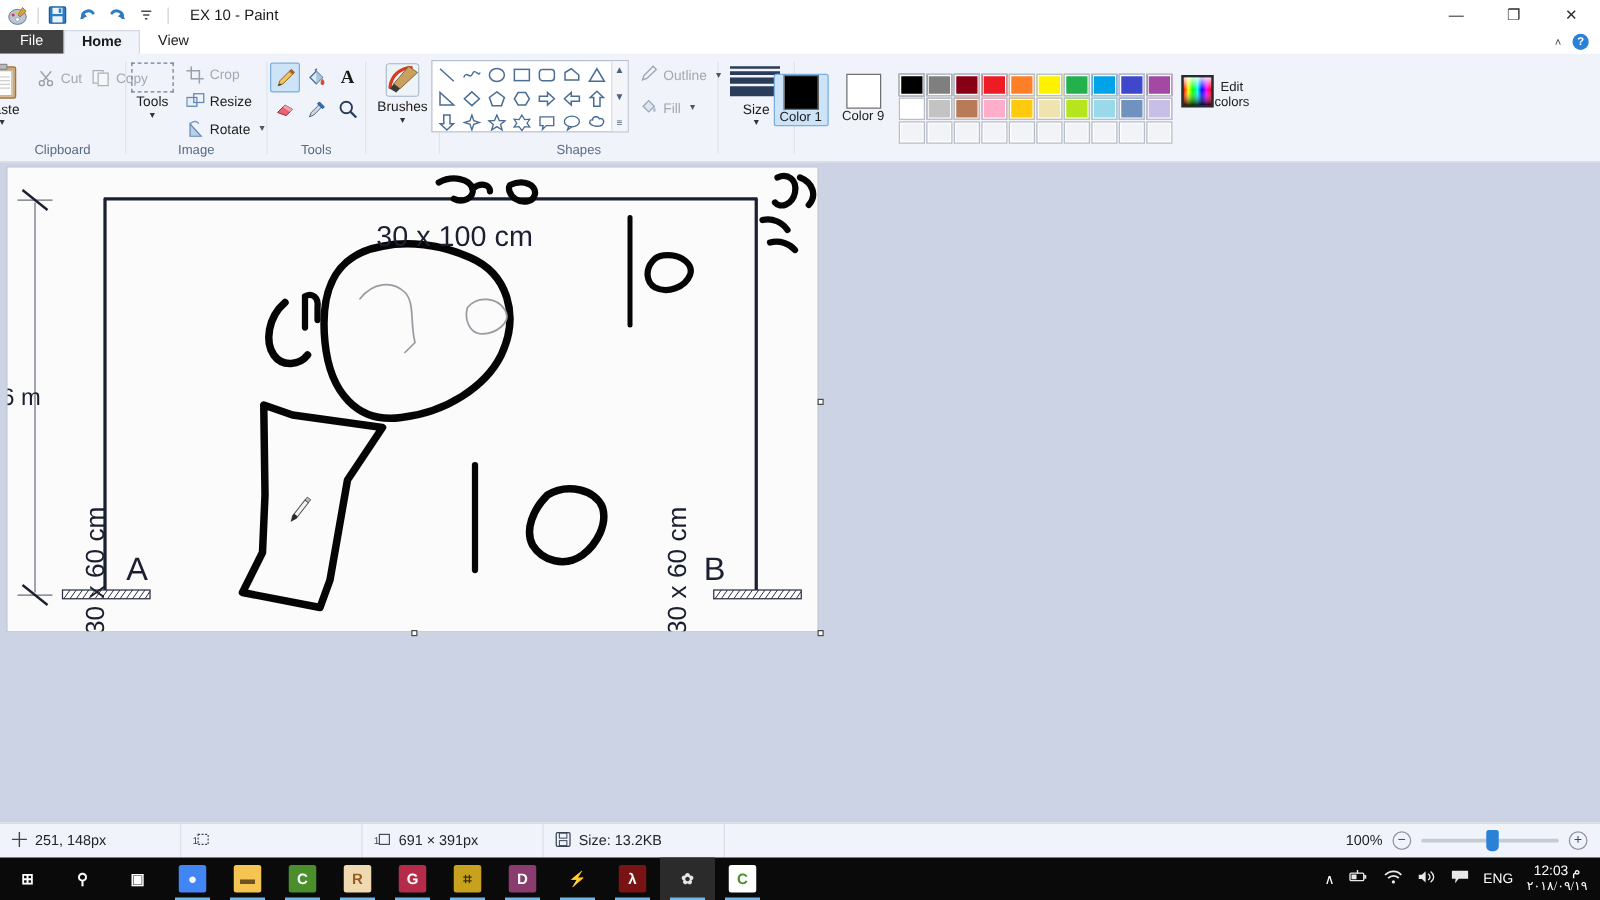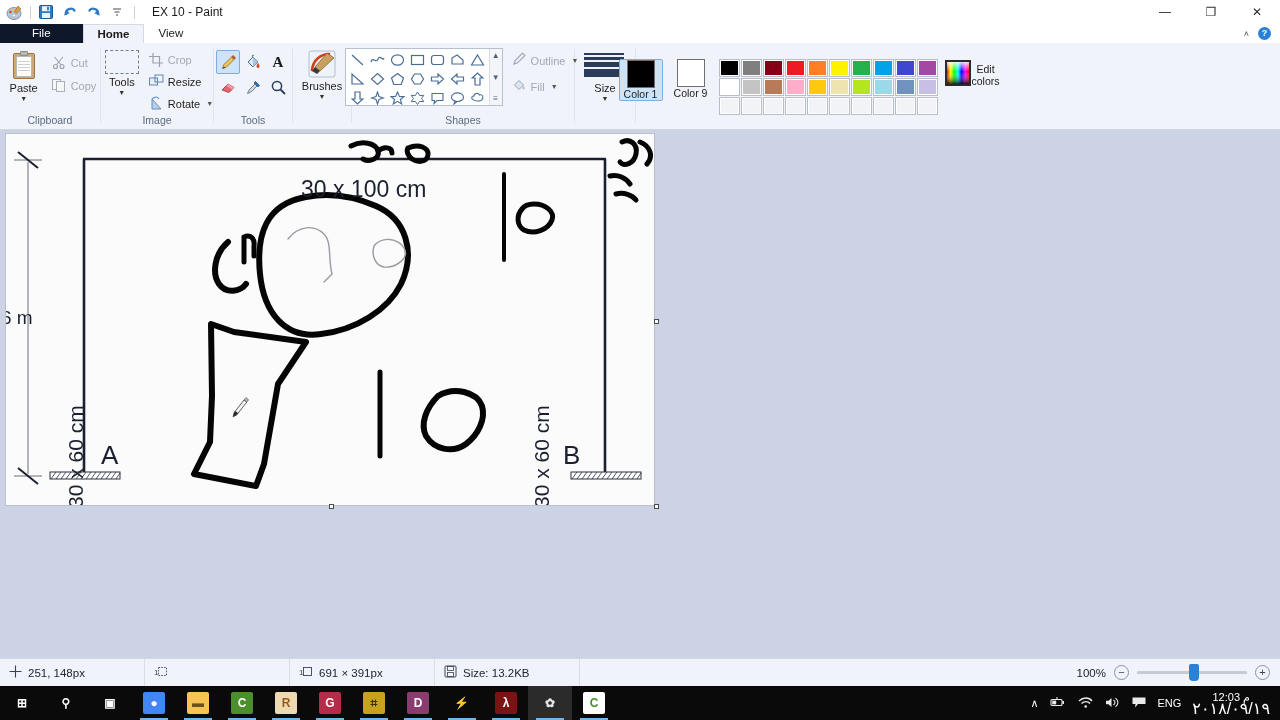--- a/index.html
+++ b/index.html
@@ -28,21 +28,21 @@
 
   
   .tabstrip {
     position: absolute; left: 0; top: 24px; width: 1280px; height: 19px;
     background: #ffffff; display: flex; align-items: flex-end;
   }
   .tab {
     height: 19px; line-height: 19px; padding: 0 14px; font-size: 11.5px;
     color: #1a1a1a;
   }
-  .tab.file { background: #0f172a; color: #ffffff; font-size: 11.5px; padding: 0 32px; }
+  .tab.file { background: #404040; color: #ffffff; font-size: 11.5px; padding: 0 16px; }
   .tab.active { background: #f0f3f9; border-top: 1px solid #d4d9e3;
                 border-left: 1px solid #d4d9e3; border-right: 1px solid #d4d9e3; font-weight: bold; }
   .tabstrip-right { margin-left: auto; display: flex; align-items: center; gap: 9px; padding-right: 9px; height: 19px; }
   .chev-up { font-size: 9px; color: #4a4a4a; }
   .help-btn {
     width: 13px; height: 13px; border-radius: 50%; background: #2b81d6; color: #fff;
     font-size: 9px; line-height: 13px; text-align: center; font-weight: bold;
   }
 
   
@@ -161,21 +161,21 @@
              justify-content: center; position: relative; }
   .tb-item.running::after { content: ""; position: absolute; bottom: 0; left: 8px;
              width: 28px; height: 2px; background: #6fb7ea; }
   .tb-item.active { background: #2b2b2b; }
   .tb-ico { width: 22px; height: 22px; border-radius: 2px; display: flex;
             align-items: center; justify-content: center; font-size: 12px;
             font-weight: bold; color: #fff; }
   .tray { margin-left: auto; display: flex; align-items: center; gap: 11px;
           padding-right: 10px; color: #ffffff; font-size: 11px; }
   .clock { text-align: center; line-height: 12px; font-size: 11px; color: #fff; }
-  .clock .d2 { font-size: 16px; }
+  .clock .d2 { font-size: 10px; font-family: Liberation Serif, serif; }
   .tb-lang { font-size: 11px; color: #ffffff; }
 </style>
 </head>
 <body>
 
 <div id="app">
 
   <div class="titlebar">
     <div class="qat">
       <span class="qat-icon">
@@ -244,21 +244,21 @@
               <span class="paper"></span>
               <span class="clip"></span>
             <span class="ln" style="top:11px"></span>
               <span class="ln" style="top:14px"></span>
             <span class="ln" style="top:17px"></span>
               <span class="ln" style="top:20px"></span>
           </span>
           <span class="lbl">Paste</span>
           <span class="drop">▼</span>
         </div>
-        <div style="display:flex;flex-direction:column;gap:2px;padding-top:5px;margin-left:2px;">
+        <div style="display:flex;flex-direction:row;gap:2px;padding-top:5px;margin-left:2px;">
           <div class="smbtn dim">
             <span class="cut-icon">
               <svg width="15" height="15" viewBox="0 0 15 15">
                 <circle cx="3.5" cy="11.5" r="2" fill="none" stroke="#9aa1ae" stroke-width="1.1"></circle>
                 <circle cx="10" cy="11.5" r="2" fill="none" stroke="#9aa1ae" stroke-width="1.1"></circle>
                 <path d="M4.3 10 L11 2 M9.2 10 L2.5 2" stroke="#9aa1ae" stroke-width="1.1"></path>
               </svg>
             </span>
             <span class="lbl">Cut</span>
           </div>

